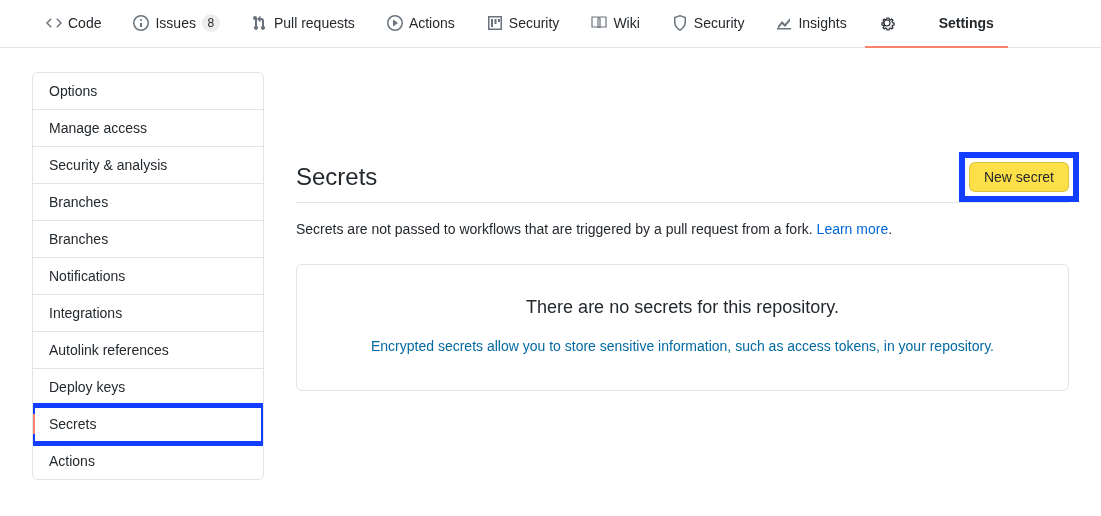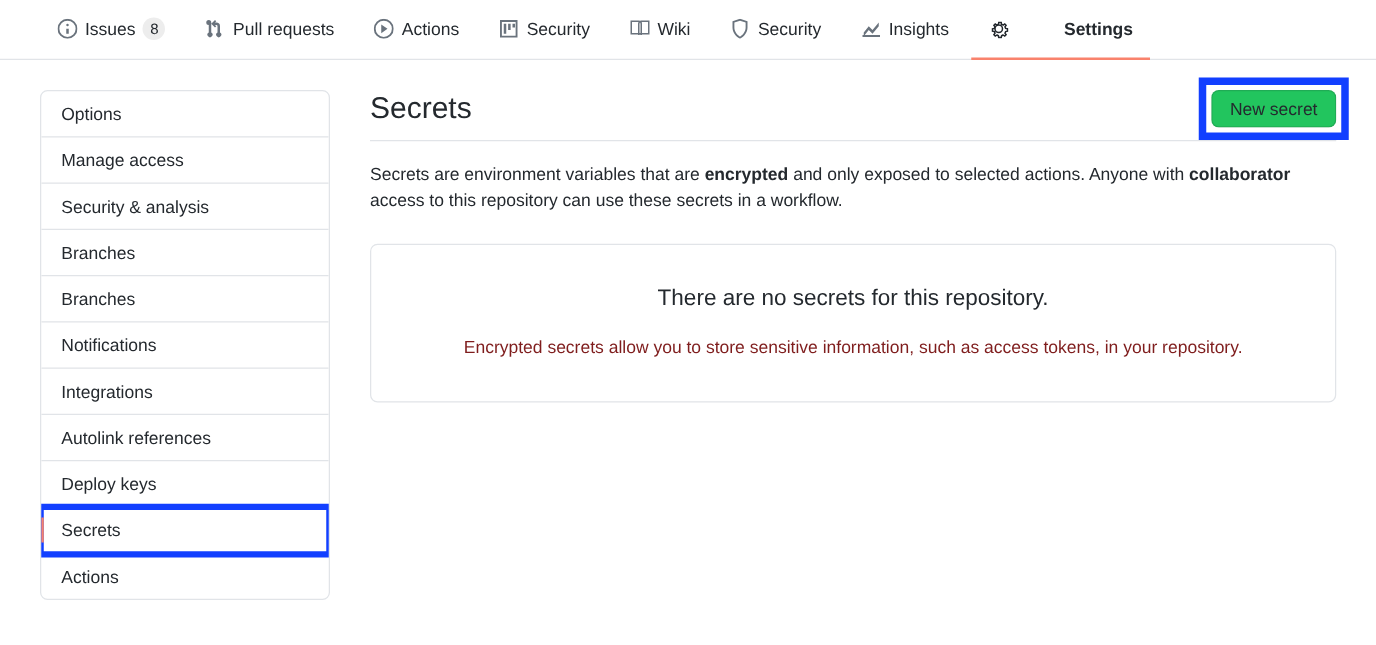--- a/index.html
+++ b/index.html
@@ -46,21 +46,21 @@
     font-size: 12px;
     font-weight: 500;
     color: #24292e;
     background: #ededed;
     border-radius: 10px;
   }
   .container {
     display: flex;
     padding: 24px 32px;
     gap: 32px;
-    align-items: flex-start;
+    align-items: center;
   }
   .sidebar {
     width: 232px;
     flex-shrink: 0;
     border: 1px solid #e1e4e8;
     border-radius: 6px;
     overflow: hidden;
   }
   .side-item {
     padding: 10px 16px;
@@ -89,52 +89,60 @@
   .page-title {
     font-size: 24px;
     font-weight: 400;
     margin: 0;
   }
   .btn {
     padding: 6px 14px;
     font-size: 14px;
     font-weight: 500;
     color: #24292e;
-    background: #22c55e;
+    background: #fde047;
     border: 1px solid rgba(27,31,35,.15);
     border-radius: 6px;
     cursor: pointer;
   }
   .desc { margin: 0 0 12px 0; line-height: 1.5; color:#24292e; }
   .desc a { color: #0366d6; text-decoration: none; }
   .blankslate {
     border: 1px solid #e1e4e8;
     border-radius: 6px;
     padding: 32px 20px;
     text-align: center;
     margin-top: 24px;
   }
   .blankslate h3 { margin: 0 0 20px 0; font-size: 18px; font-weight: 400; }
-  .blankslate p { margin: 4px; color: #7f1d1d; }
+  .blankslate p { margin: 4px; color: #0369a1; }
   
   .hl {
     outline: 5px solid #123fff;
     outline-offset: -2px;
   }
   .hl2 {
     outline: 6px solid #123fff;
     outline-offset: 4px;
     display: inline-block;
   }
   svg { width: 16px; height: 16px; fill: currentColor; }
 </style>
 </head>
 <body>
 
 <nav class="topnav">
+  <div class="tab">
+    <span class="icon">
+        <svg viewBox="0 0 16 16">
+          <path d="M4.7 3.3L0 8l4.7 4.7 1-1L2 8l3.7-3.7-1-1zm6.6 0l-1 1L14 8l-3.7 3.7 1 1L16 8l-4.7-4.7z"></path>
+        </svg>
+      </span>
+    <span>Code</span>
+  </div>
   <div class="tab">
     <span class="icon">
         <svg viewBox="0 0 16 16">
           <path d="M8 0a8 8 0 100 16A8 8 0 008 0zm0 14.5A6.5 6.5 0 118 1.5a6.5 6.5 0 010 13zM8 4a1 1 0 100 2 1 1 0 000-2zm1 4H7v4h2V8z"></path>
         </svg>
       </span>
     <span>Issues</span>
     <span class="counter">8</span>
   </div>
   <div class="tab">
@@ -212,21 +220,21 @@
 
   <main class="main">
     <div class="page-head">
       <h2 class="page-title">Secrets</h2>
       <span class="hl2">
         <button class="btn">New secret</button>
       </span>
     </div>
 
     <p class="desc">
-      <span>Secrets are environment variables that are </span><strong>encrypted</strong><span> and only exposed to selected actions. Anyone with </span><strong>collaborator</strong><span> access to this repository can use these secrets in a workflow.</span>
+      <span>Secrets are not passed to workflows that are triggered by a pull request from a fork. </span><a href="#">Learn more</a><span>.</span>
     </p>
 
     <div class="blankslate">
       <h3>There are no secrets for this repository.</h3>
       <p>Encrypted secrets allow you to store sensitive information, such as access tokens, in your repository.</p>
     </div>
   </main>
 </div>
 
 </body></html>

